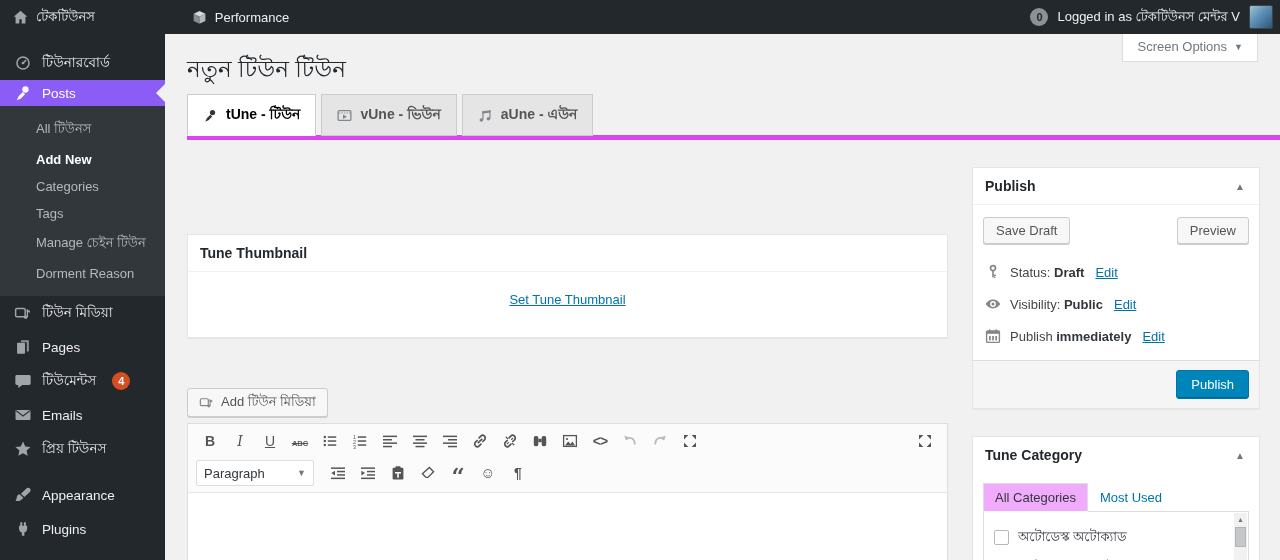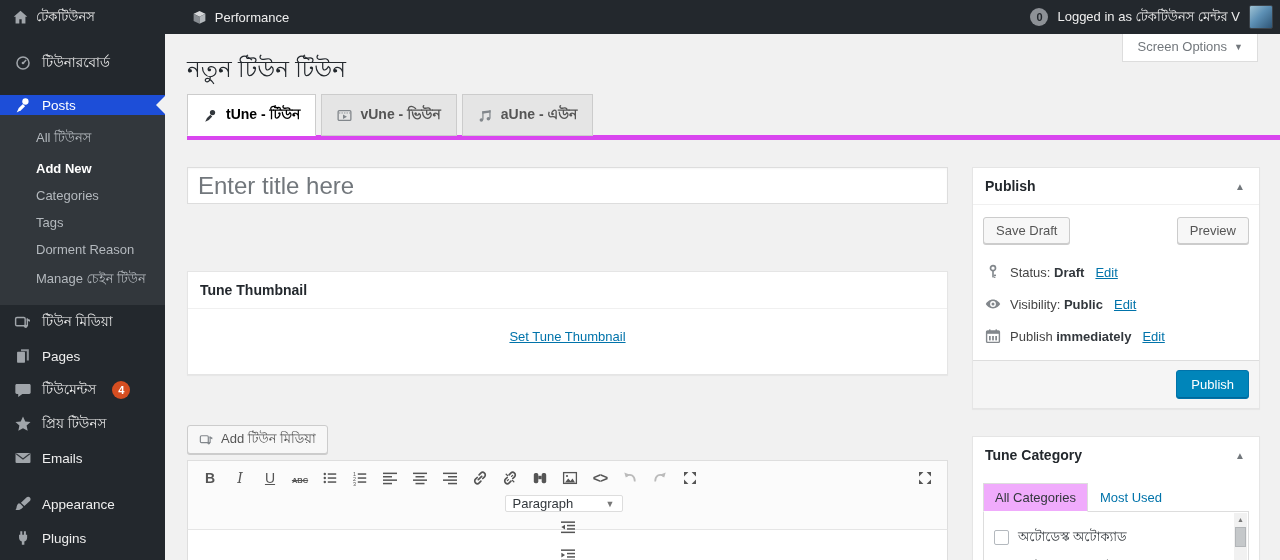--- a/index.html
+++ b/index.html
@@ -32,21 +32,21 @@
   }
 
   
   #sidebar { position:absolute; top:32px; left:0; width:165px; bottom:0; background:#23282d; }
   .mi {
     position:relative; display:flex; align-items:center; gap:10px;
     height:34px; padding:0 0 0 14px; color:#eee; font-size:13.5px; cursor:pointer;
   }
   .mi .mi-icon svg { width:18px; height:18px; color:#a0a5aa; }
   .mi.first { margin-top:14px; }
-  .mi.active { background:#1d4ed8; color:#fff; height:20px; margin-top:15px; font-weight:400; }
+  .mi.active { background:#8b5cf6; color:#fff; height:26px; font-weight:400; }
   .mi.active .mi-icon svg { color:#fff; }
   .mi .arrow {
     position:absolute; right:0; top:50%; margin-top:-9px; width:0; height:0;
     border:9px solid transparent; border-right:9px solid #f1f1f1; border-left:none;
   }
   .submenu { background:#32373c; padding:7px 0 9px; }
   .sub-item { padding:6px 0 6px 36px; color:#b4b9be; font-size:13px; cursor:pointer; }
   .sub-item.current { color:#fff; font-weight:bold; }
   .badge {
     display:inline-block; min-width:18px; height:18px; margin-left:6px; padding:0 5px;
@@ -107,21 +107,21 @@
   #add-media-btn svg { width:15px; height:15px; color:#82878c; }
   .mode-tabs { margin-left:auto; display:flex; }
   .mode-tab {
     padding:6px 13px 7px; font-size:13px; color:#595959; background:#ebebeb;
     border:1px solid transparent; border-bottom:none; cursor:pointer; margin-left:3px;
   }
   .mode-tab.active { background:#fbfbfb; border-color:#dedede; color:#333; position:relative; z-index:2; margin-bottom:-1px; }
 
   #toolbar { background:#fbfbfb; border:1px solid #dedede; border-bottom:1px solid #e5e5e5; position:relative; z-index:1; }
   .tb-row { display:flex; align-items:center; padding:4px 8px; height:34px; gap:2px; }
-  .tb-row.second { padding-top:0;flex-direction:column; }
+  .tb-row.second { padding-top:0; }
   .tb-btn {
     width:28px; height:26px; display:flex; align-items:center; justify-content:center;
     color:#555; cursor:pointer; border-radius:2px; flex:none;
   }
   .tb-btn svg { width:16px; height:16px; }
   .tb-btn.dim { color:#bbb; }
   .tb-btn .tbtxt { font-size:14px; line-height:16px; }
   .tb-spacer { flex:1; }
   #para-select {
     width:118px; height:26px; background:#fff; border:1px solid #ddd; border-radius:2px;
@@ -219,22 +219,22 @@
         </svg>
       </span>
     <span>Posts</span>
     <span class="arrow"></span>
   </div>
   <div class="submenu" id="posts-submenu">
       <div class="sub-item">All টিউনস</div>
       <div class="sub-item current">Add New</div>
       <div class="sub-item">Categories</div>
       <div class="sub-item">Tags</div>
+      <div class="sub-item">Manage চেইন টিউন</div>
       <div class="sub-item">Dorment Reason</div>
-      <div class="sub-item">Manage চেইন টিউন</div>
     </div>
   <div id="lower-menu">
       <div class="mi">
         <span class="mi-icon">
           <svg viewBox="0 0 20 20">
             <rect x="1.8" y="5" width="10.6" height="9.2" rx="1.5" fill="none" stroke="currentColor" stroke-width="1.6"></rect>
             <g fill="currentColor">
               <circle cx="13" cy="14.8" r="1.9"></circle>
               <rect x="14.1" y="6" width="1.5" height="8.6"></rect>
               <path d="M14.1 6l3.7 1.4v2.4l-3.7-1.4z"></path>
@@ -256,34 +256,34 @@
         <span class="mi-icon">
           <svg viewBox="0 0 20 20" fill="currentColor">
             <path d="M3.1 3.4h13.8c.9 0 1.6.7 1.6 1.6v7.8c0 .9-.7 1.6-1.6 1.6H9.3l-4.6 3.5v-3.5H3.1c-.9 0-1.6-.7-1.6-1.6V5c0-.9.7-1.6 1.6-1.6z"></path>
           </svg>
         </span>
         <span>টিউমেন্টস</span>
         <span class="badge">4</span>
       </div>
       <div class="mi">
         <span class="mi-icon">
-          <svg viewBox="0 0 20 20" fill="currentColor">
-            <path d="M10 1.7l2.5 5.4 5.9.7-4.4 4 1.2 5.8L10 14.7l-5.2 2.9 1.2-5.8-4.4-4 5.9-.7z"></path>
-          </svg>
-        </span>
-        <span>প্রিয় টিউনস</span>
-      </div>
-      <div class="mi">
-        <span class="mi-icon">
           <svg viewBox="0 0 20 20">
             <rect x="1.7" y="4.4" width="16.6" height="11.2" rx="1.2" fill="currentColor"></rect>
             <path d="M2.4 5.4L10 11l7.6-5.6" fill="none" stroke="#32373c" stroke-width="1.4"></path>
           </svg>
         </span>
         <span>Emails</span>
+      </div>
+      <div class="mi">
+        <span class="mi-icon">
+          <svg viewBox="0 0 20 20" fill="currentColor">
+            <path d="M10 1.7l2.5 5.4 5.9.7-4.4 4 1.2 5.8L10 14.7l-5.2 2.9 1.2-5.8-4.4-4 5.9-.7z"></path>
+          </svg>
+        </span>
+        <span>প্রিয় টিউনস</span>
       </div>
       <div class="menu-gap"></div>
       <div class="mi">
         <span class="mi-icon">
           <svg viewBox="0 0 20 20" fill="currentColor">
             <path d="M17.7 2.8c1 1 .9 2.8-.1 3.8l-6.1 5.7-3.8-3.8 6.1-5.7c1-1 2.9-1 3.9 0zM6.7 9.5l3.7 3.7-1.5 1.4c-1.8 1.7-4.7 2.6-7.3 1.9 1.2-1.2 1.1-2.4 1.4-3.8.2-1.1.8-2.1 1.7-3.2z"></path>
           </svg>
         </span>
         <span>Appearance</span>
       </div>
@@ -337,21 +337,20 @@
               <path d="M4.6 3.5l8.8-1.2v2.6L4.6 6.1z"></path>
             </svg>
           </span>
         <span>aUne - এউন</span>
       </div>
     </div>
 
     <div class="columns">
 
       <div class="main-col">
-        <input id="title-input" type="text" placeholder="Enter title here" style="">
 
         <div class="postbox" id="thumb-box">
           <div class="postbox-header">
             <span>Tune Thumbnail</span>
           </div>
           <div class="thumb-body">
             <a class="blue-link">Set Tune Thumbnail</a>
           </div>
         </div>
 

